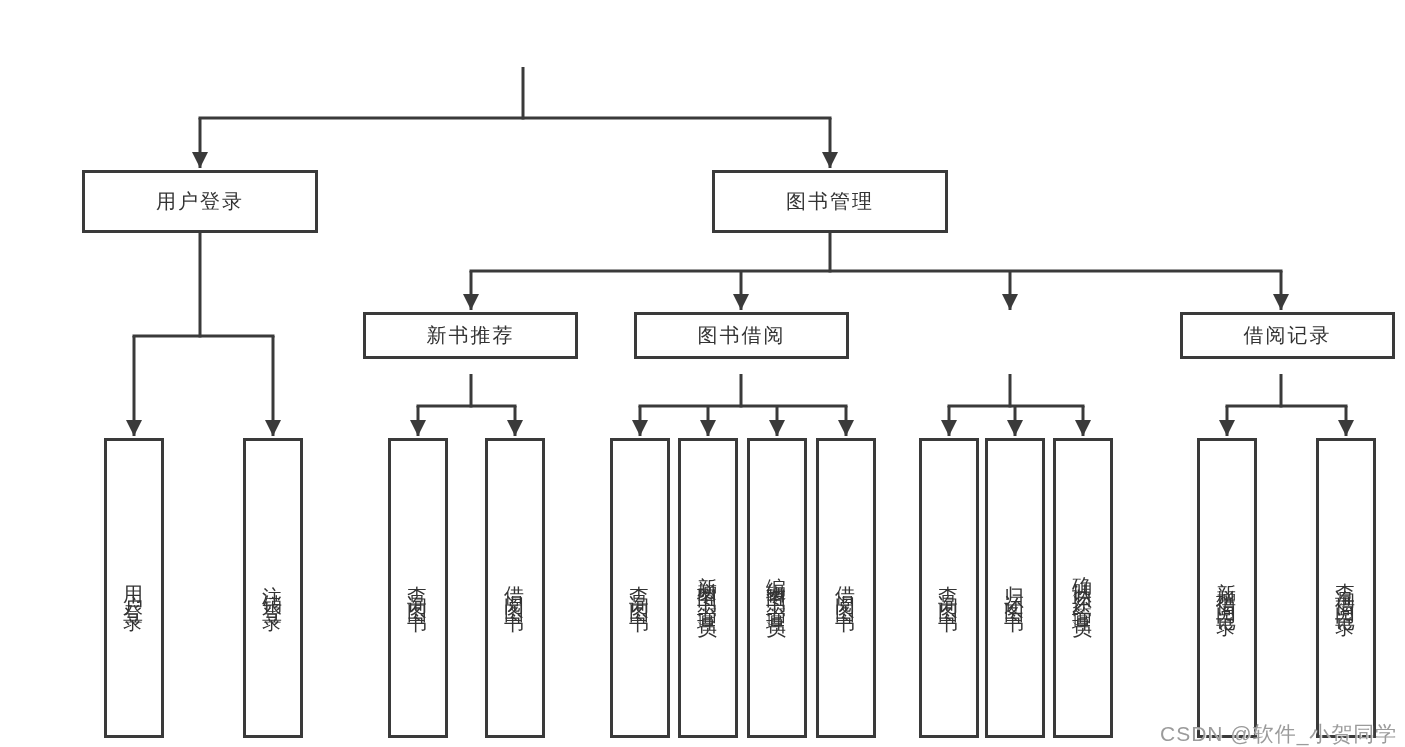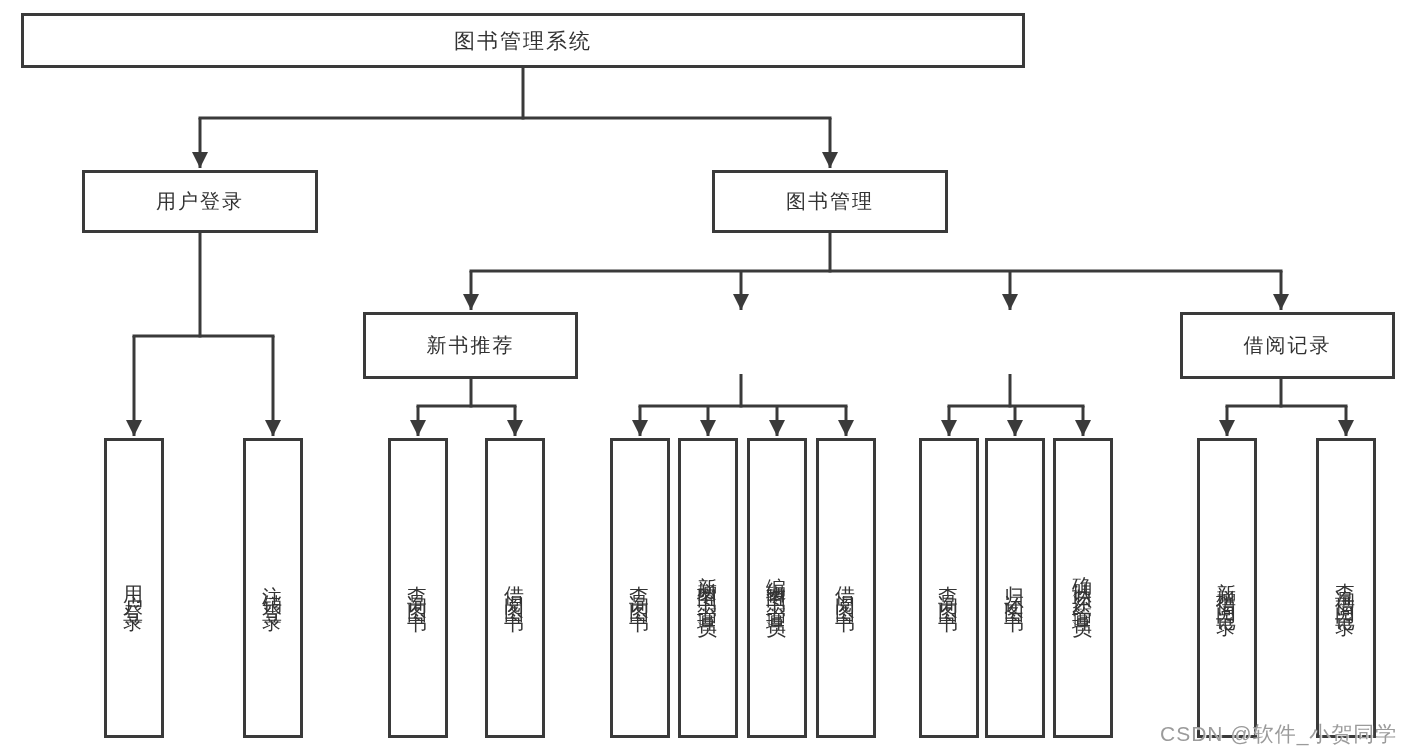--- a/index.html
+++ b/index.html
@@ -24,21 +24,21 @@
     align-items: center;
     justify-content: center;
     font-size: 20px;
     letter-spacing: 2px;
     color: #333333;
     white-space: nowrap;
   }
   #root  { left: 21px;  top: 13px;  width: 1004px; height: 55px; font-size: 21px; }
   #l2-user { left: 82px;  top: 170px; width: 236px; height: 63px; }
   #l2-book { left: 712px; top: 170px; width: 236px; height: 63px; }
-  .l3 { top: 312px; width: 215px; height: 67px; }
+  .l3 { top: 312px; width: 215px; height: 47px; }
   #l3-recommend { left: 363px; }
   #l3-borrow    { left: 634px; }
   #l3-current   { left: 902px; }
   #l3-records   { left: 1180px; }
   .leaf {
     position: absolute;
     top: 438px;
     width: 60px;
     height: 300px;
     box-sizing: border-box;
@@ -126,26 +126,26 @@
       <line x1="1015" y1="406" x2="1015" y2="436" marker-end="url(#ah)"></line>
       <line x1="1083" y1="406" x2="1083" y2="436" marker-end="url(#ah)"></line>
 
       <line x1="1281" y1="374" x2="1281" y2="407.5"></line>
       <line x1="1225.5" y1="406" x2="1347.5" y2="406"></line>
       <line x1="1227" y1="406" x2="1227" y2="436" marker-end="url(#ah)"></line>
       <line x1="1346" y1="406" x2="1346" y2="436" marker-end="url(#ah)"></line>
     </g>
   </svg>
 
-  <div class="hbox" id="root">图书管理系统</div>
 
   <div class="hbox" id="l2-user">用户登录</div>
   <div class="hbox" id="l2-book">图书管理</div>
 
   <div class="hbox l3" id="l3-recommend">新书推荐</div>
+  <div class="hbox l3" id="l3-borrow">图书借阅</div>
   <div class="hbox l3" id="l3-records">借阅记录</div>
 
   <div class="leaf" id="leaf-1">用户登录</div>
   <div class="leaf" id="leaf-2">注销登录</div>
   <div class="leaf" id="leaf-3">查询图书</div>
   <div class="leaf" id="leaf-4">借阅图书</div>
   <div class="leaf" id="leaf-5">查询图书</div>
   <div class="leaf" id="leaf-6">新增图书（管理员）</div>
   <div class="leaf" id="leaf-7">编辑图书（管理员）</div>
   <div class="leaf" id="leaf-8">借阅图书</div>

